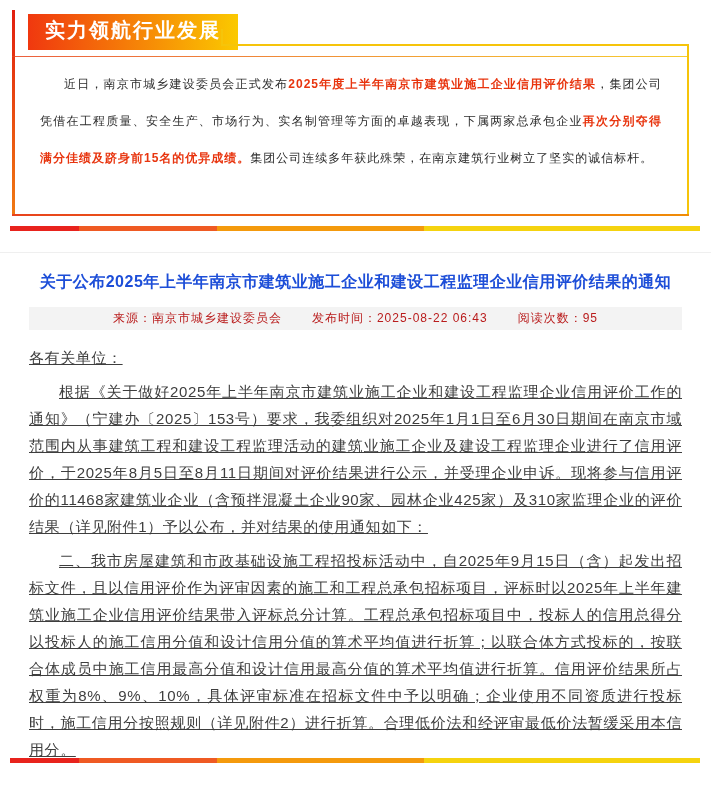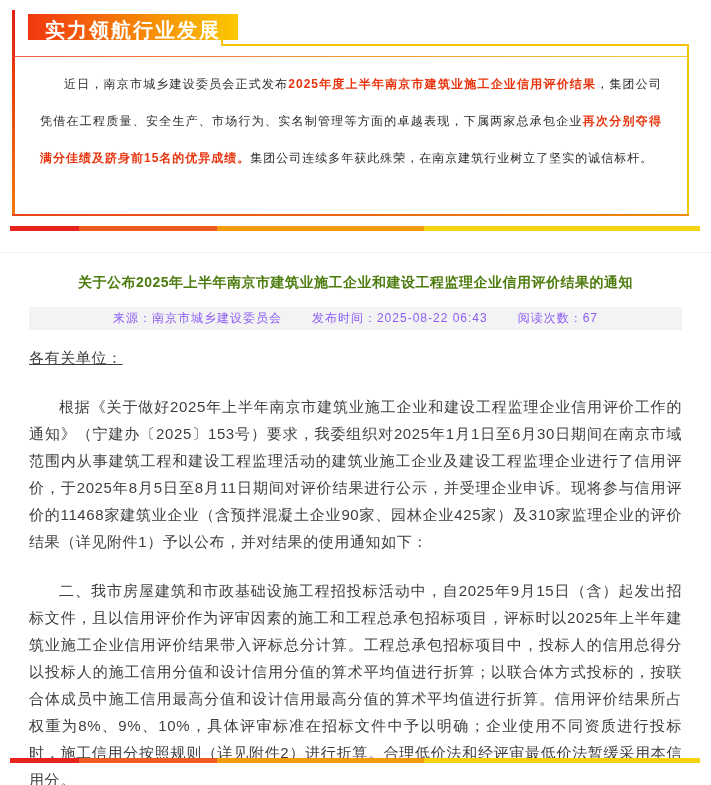--- a/index.html
+++ b/index.html
@@ -7,21 +7,21 @@
     width:711px;height:785px;position:relative;background:#ffffff;
     font-family:"Liberation Sans","DejaVu Sans",sans-serif;
     overflow:hidden;
   }
   
   .accent-left{
     position:absolute;left:12px;top:10px;width:3px;height:206px;
     background:linear-gradient(180deg,#e21f10,#f07a12);
   }
   .banner{
-    position:absolute;left:28px;top:14px;height:26px;line-height:33px;
+    position:absolute;left:28px;top:14px;height:36px;line-height:33px;
     padding:0 17px;color:#ffffff;font-size:20px;font-weight:bold;letter-spacing:2px;
     background:linear-gradient(90deg,#f0380f,#fbc900);
   }
   .gold-step-v1{position:absolute;left:221px;top:29px;width:2px;height:16px;background:#f6c40a;}
   .gold-step-h1{position:absolute;left:221px;top:44px;width:467px;height:2px;background:#f6c40a;}
   .gold-step-v2{position:absolute;left:687px;top:44px;width:2px;height:172px;background:#f6c40a;}
   .card-top{position:absolute;left:12px;top:56px;width:676px;height:1px;
     background:linear-gradient(90deg,#e8431c,#f5c40a);opacity:.85;}
   .card-bottom{position:absolute;left:12px;top:214px;width:677px;height:2px;
     background:linear-gradient(90deg,#e8431c,#f08c07);}
@@ -42,33 +42,33 @@
   }
   .bar-top{top:226px;}
   .bar-bottom{top:758px;}
   
   .notice{
     position:absolute;left:0;top:252px;width:711px;
     border-top:1px solid #efefef;
   }
   .notice-title{
     margin:16px 30px 12px 30px;text-align:center;
-    font-size:14px;font-weight:bold;color:#4d7c0f;line-height:26px;letter-spacing:0.5px;
+    font-size:16px;font-weight:bold;color:#1d4ed8;line-height:26px;letter-spacing:0.5px;
   }
   .meta-bar{
     margin:0 29px;height:23px;background:#f3f3f3;
     display:flex;align-items:center;justify-content:center;gap:30px;
-    font-size:12px;color:#8b5cf6;letter-spacing:1px;
+    font-size:12px;color:#b91c1c;letter-spacing:1px;
   }
   .notice-body{
     margin:14px 29px 0 29px;
     font-size:15px;line-height:27px;color:#3e3e3e;letter-spacing:0.6px;text-align:justify;
   }
   .salutation{margin:6px 0 0 0;text-decoration:underline;}
-  .body-para{margin:22px 0 0 0;text-indent:2em;}
+  .body-para{margin:7px 0 0 0;text-indent:2em;text-decoration:underline;}
 </style>
 </head>
 <body>
 
 <div class="accent-left"></div>
 <div class="banner">实力领航行业发展</div>
 <div class="gold-step-v1"></div>
 <div class="gold-step-h1"></div>
 <div class="gold-step-v2"></div>
 <div class="card-top"></div>
@@ -76,21 +76,21 @@
 
 <div class="highlight-text"><span>近日，南京市城乡建设委员会正式发布</span><span class="em">2025年度上半年南京市建筑业施工企业信用评价结果</span><span>，集团公司凭借在工程质量、安全生产、市场行为、实名制管理等方面的卓越表现，下属两家总承包企业</span><span class="em">再次分别夺得满分佳绩及跻身前15名的优异成绩。</span><span>集团公司连续多年获此殊荣，在南京建筑行业树立了坚实的诚信标杆。</span></div>
 
 <div class="grad-bar bar-top"></div>
 
 <div class="notice">
   <div class="notice-title">关于公布2025年上半年南京市建筑业施工企业和建设工程监理企业信用评价结果的通知</div>
   <div class="meta-bar">
     <span>来源：南京市城乡建设委员会</span>
     <span>发布时间：2025-08-22 06:43</span>
-    <span>阅读次数：67</span>
+    <span>阅读次数：95</span>
   </div>
   <div class="notice-body">
     <p class="salutation">各有关单位：</p>
     <div>
         <p class="body-para">根据《关于做好2025年上半年南京市建筑业施工企业和建设工程监理企业信用评价工作的通知》（宁建办〔2025〕153号）要求，我委组织对2025年1月1日至6月30日期间在南京市域范围内从事建筑工程和建设工程监理活动的建筑业施工企业及建设工程监理企业进行了信用评价，于2025年8月5日至8月11日期间对评价结果进行公示，并受理企业申诉。现将参与信用评价的11468家建筑业企业（含预拌混凝土企业90家、园林企业425家）及310家监理企业的评价结果（详见附件1）予以公布，并对结果的使用通知如下：</p>
         <p class="body-para">二、我市房屋建筑和市政基础设施工程招投标活动中，自2025年9月15日（含）起发出招标文件，且以信用评价作为评审因素的施工和工程总承包招标项目，评标时以2025年上半年建筑业施工企业信用评价结果带入评标总分计算。工程总承包招标项目中，投标人的信用总得分以投标人的施工信用分值和设计信用分值的算术平均值进行折算；以联合体方式投标的，按联合体成员中施工信用最高分值和设计信用最高分值的算术平均值进行折算。信用评价结果所占权重为8%、9%、10%，具体评审标准在招标文件中予以明确；企业使用不同资质进行投标时，施工信用分按照规则（详见附件2）进行折算。合理低价法和经评审最低价法暂缓采用本信用分。</p>
       </div>
   </div>
 </div>
 

